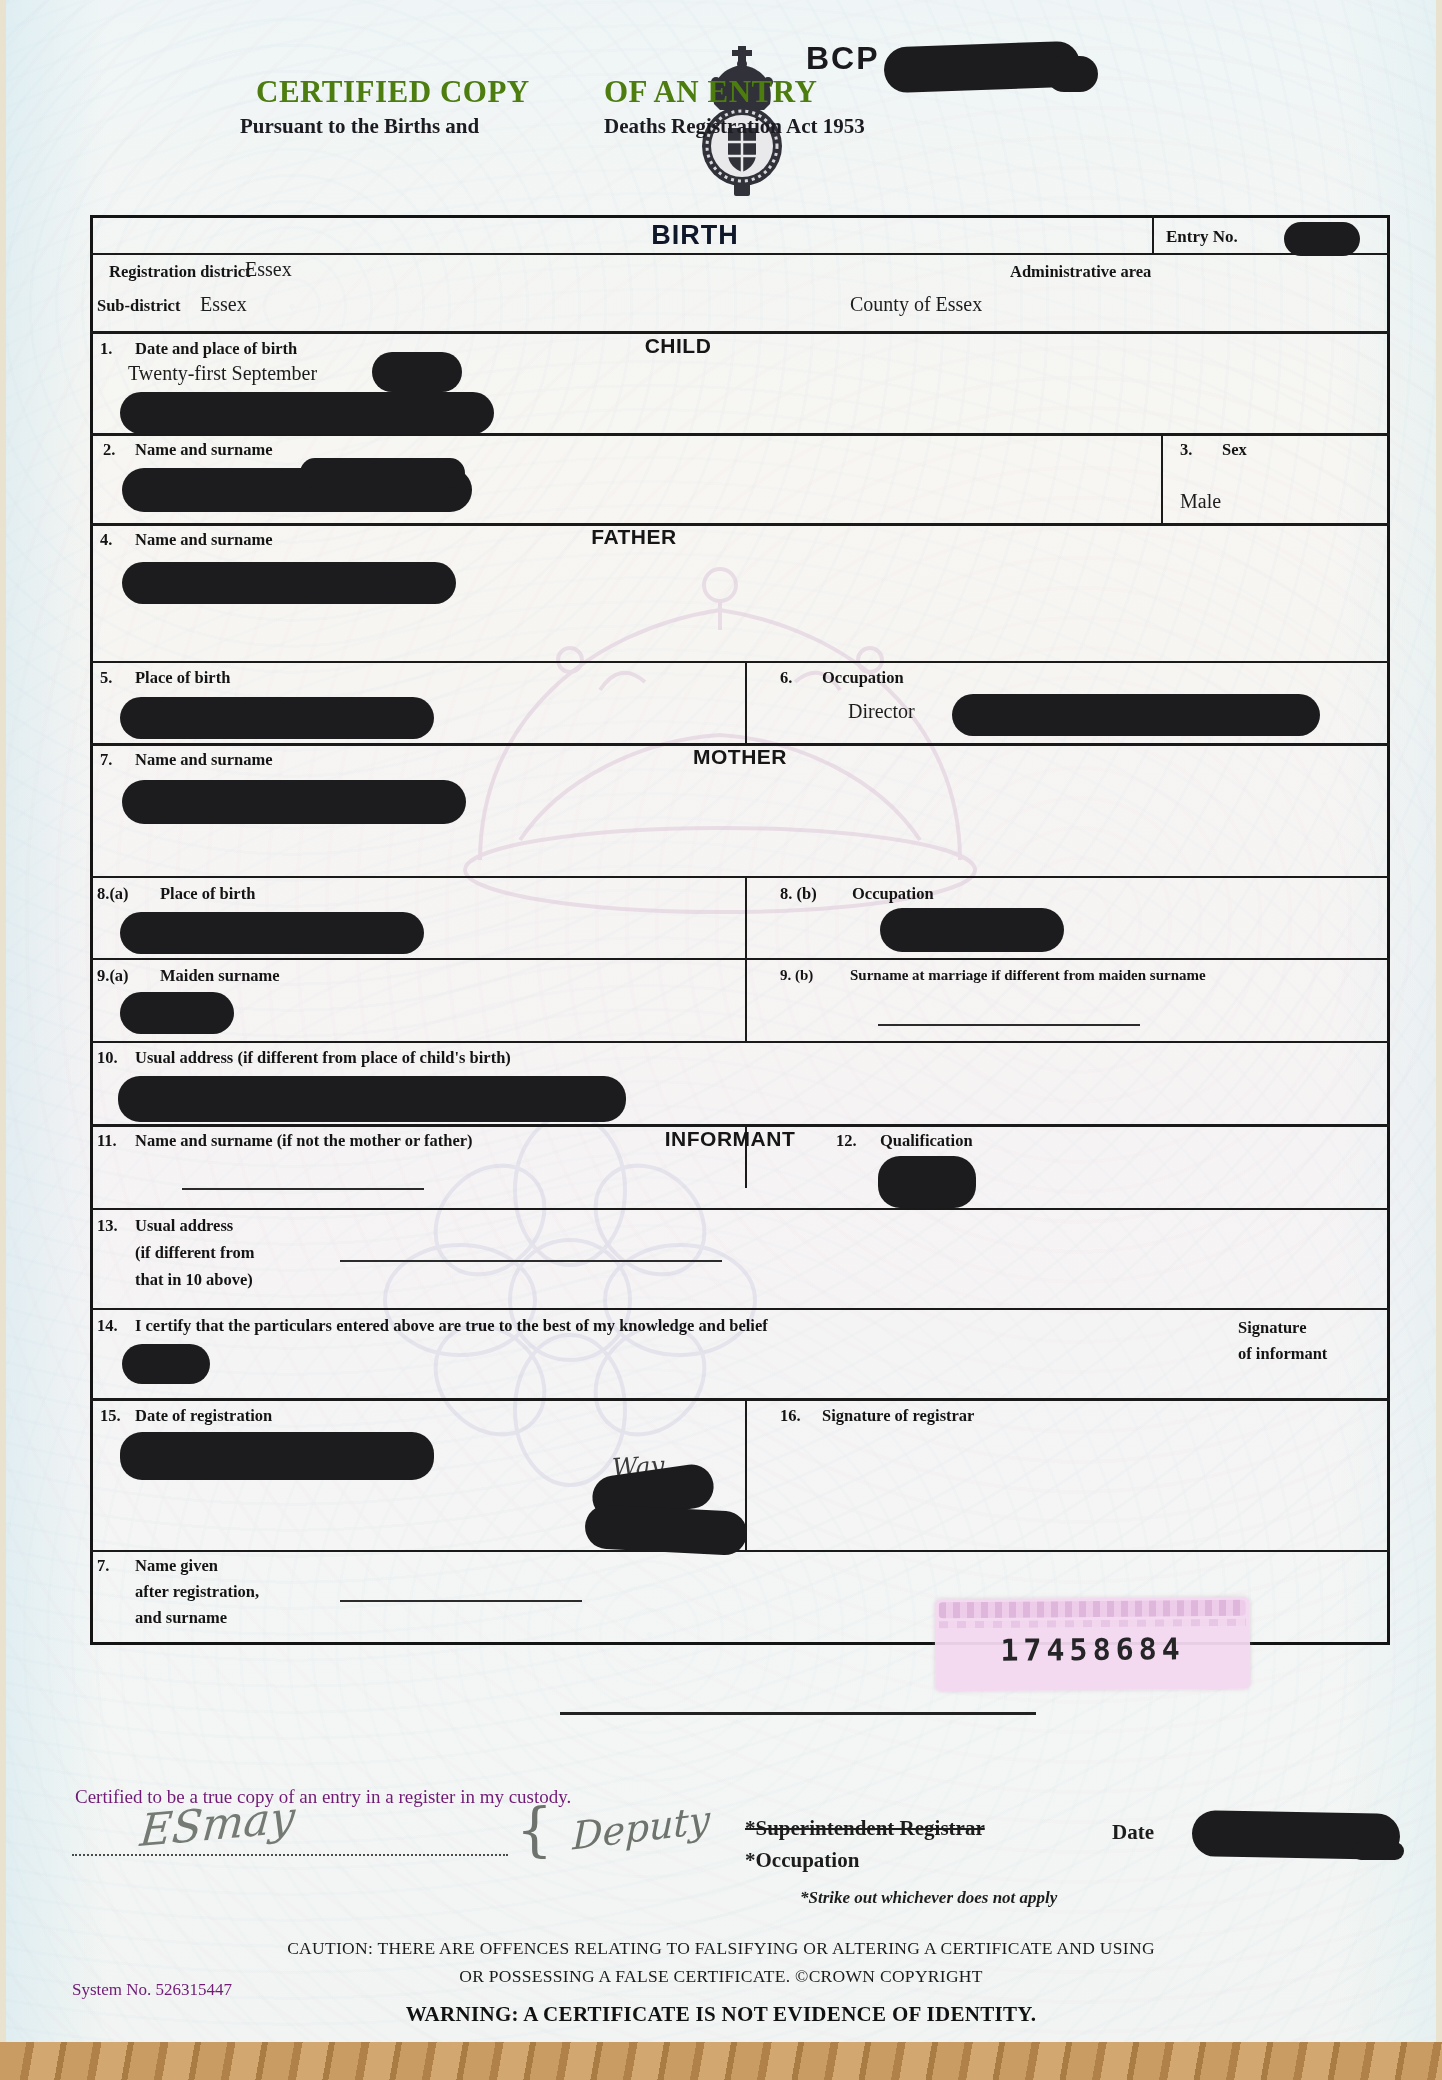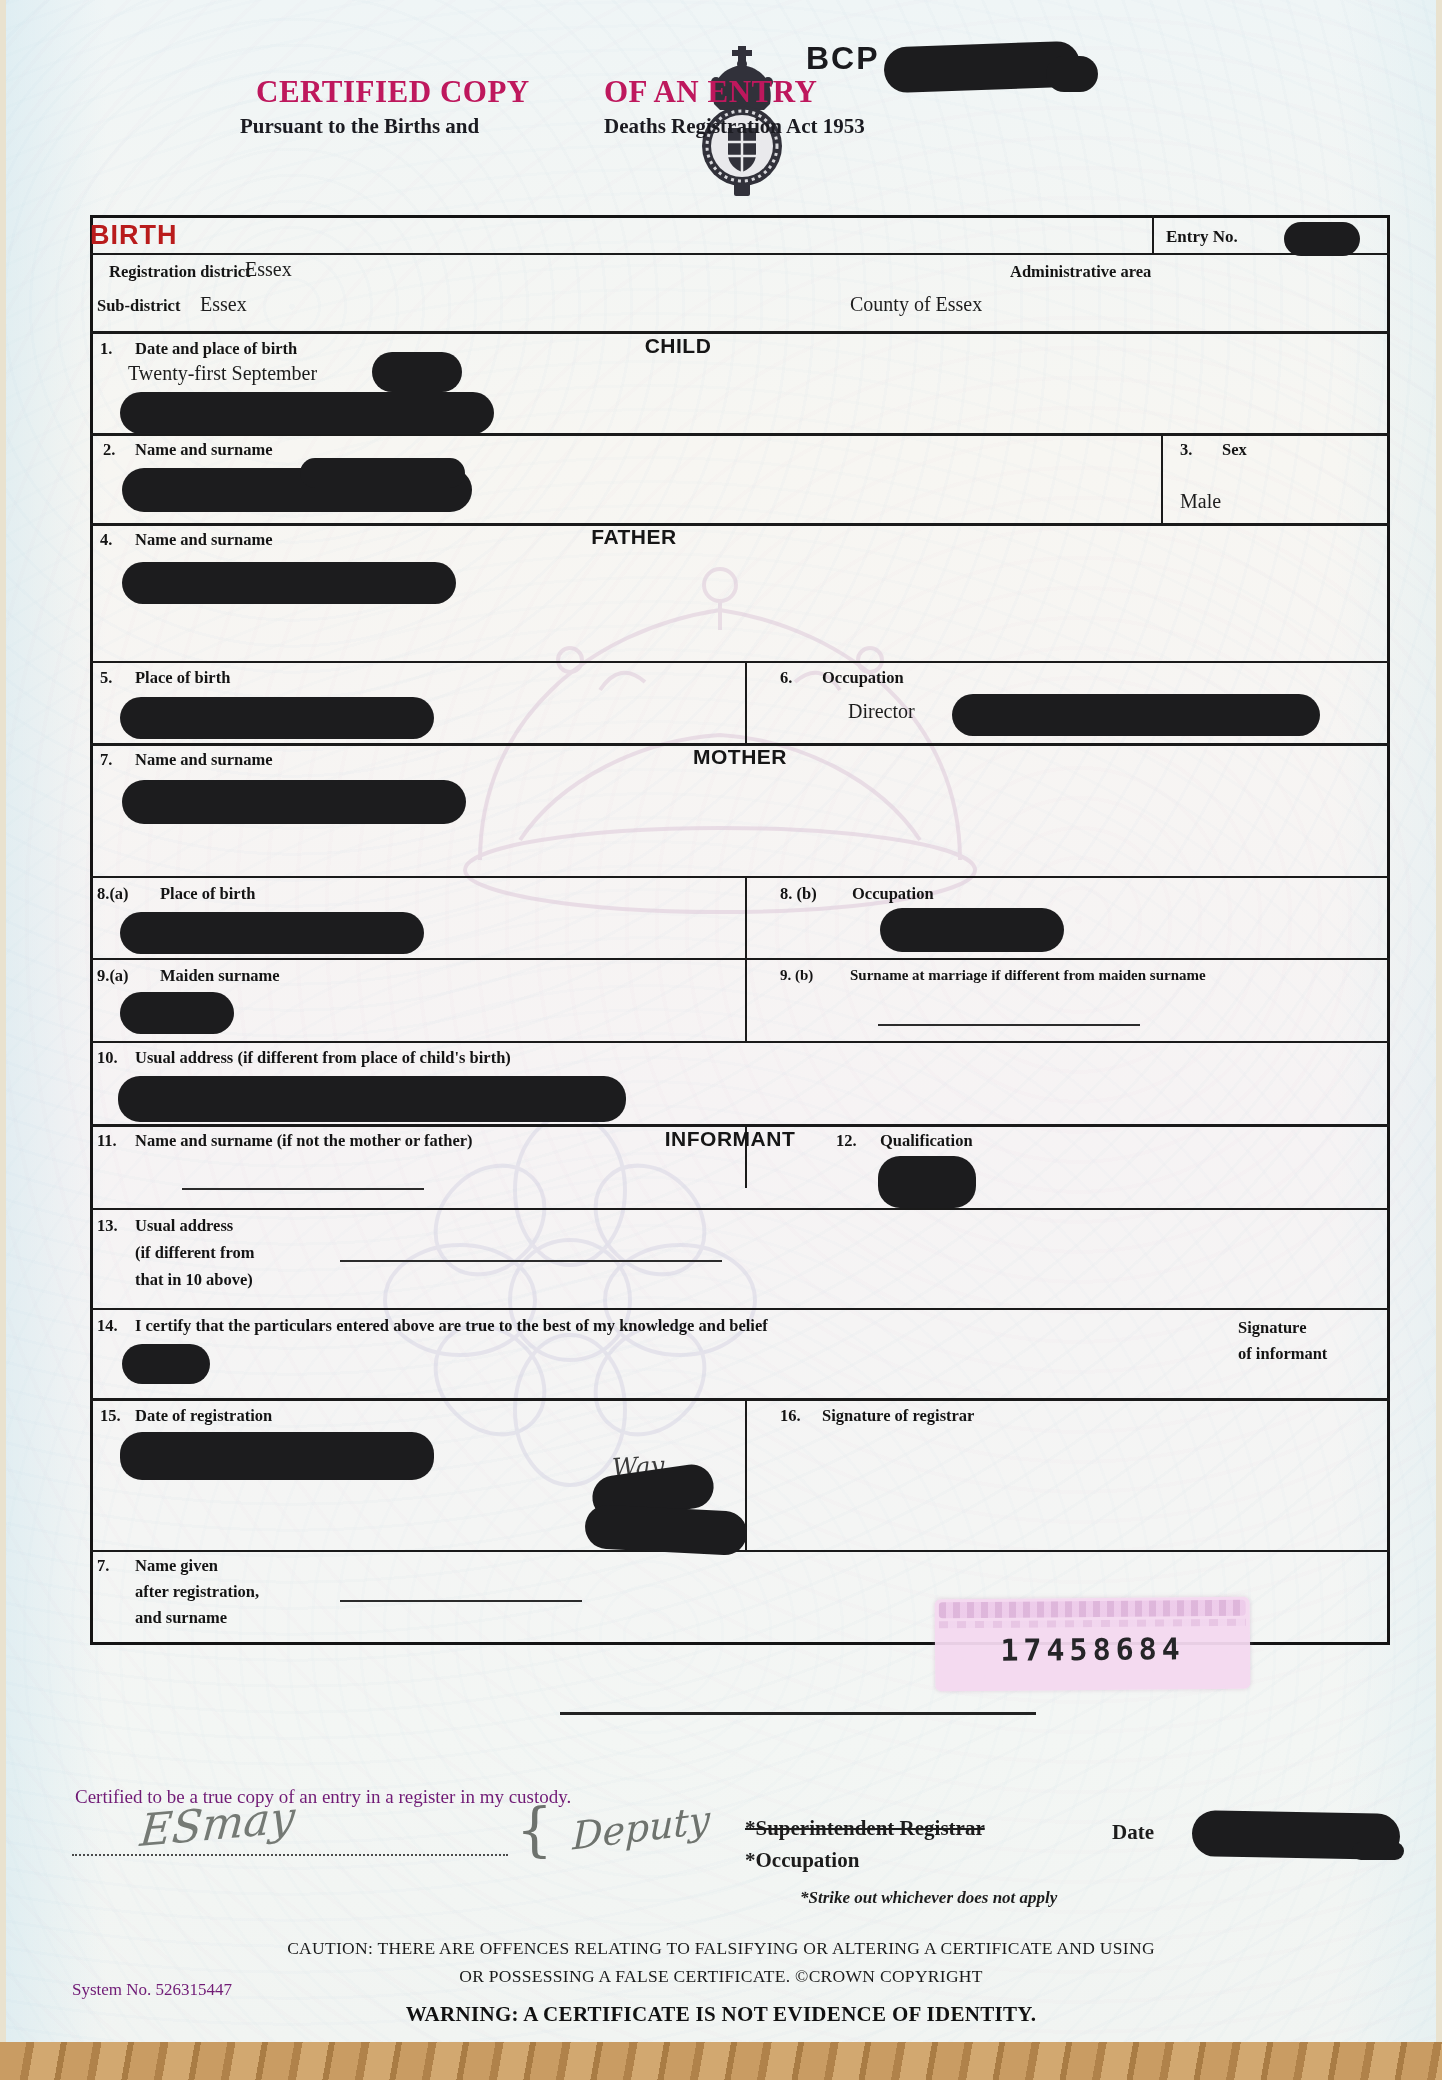--- a/index.html
+++ b/index.html
@@ -21,34 +21,34 @@
       repeating-radial-gradient(circle at 20% 15%, rgba(150,190,215,.07) 0 3px, transparent 3px 26px),
       repeating-radial-gradient(circle at 75% 45%, rgba(205,160,195,.06) 0 4px, transparent 4px 30px),
       repeating-radial-gradient(circle at 45% 80%, rgba(150,190,215,.06) 0 3px, transparent 3px 24px);
   }
   #wood{
     position:absolute;left:0;bottom:0;width:1442px;height:38px;
     background:repeating-linear-gradient(100deg,#c99c63 0 26px,#b0824a 26px 34px,#d2a870 34px 60px,#a97c44 60px 66px);
   }
   .abs{position:absolute;}
   
-  .big-title{font:bold 31px "Liberation Serif",serif;letter-spacing:.5px;color:#be185d;}
+  .big-title{font:bold 31px "Liberation Serif",serif;letter-spacing:.5px;color:#4d7c0f;}
   .sub-title{font:bold 21px "Liberation Serif",serif;color:#1b1b21;}
   .bcp{font:bold 32px "Liberation Sans",sans-serif;letter-spacing:2px;color:#1a1a1e;}
   
   #formbox{position:absolute;left:90px;top:215px;width:1300px;height:1430px;border:3px solid #141414;box-sizing:border-box;}
   .hline{position:absolute;left:90px;width:1300px;height:2px;background:#1a1a1a;}
   .vline{position:absolute;width:2px;background:#1a1a1a;}
   .underl{position:absolute;height:2px;background:#2b2b2b;}
   
   .num,.lbl{font:bold 16.5px "Liberation Serif",serif;color:#141414;white-space:nowrap;}
   .lbl-sm{font:bold 15px "Liberation Serif",serif;color:#141414;white-space:nowrap;}
   .val{font:20px "Liberation Serif",serif;color:#1d1d1d;white-space:nowrap;}
   .sec{font:bold 21px "Liberation Sans",sans-serif;letter-spacing:.5px;color:#161616;text-align:center;}
-  .birth{font:bold 27px "Liberation Sans",sans-serif;letter-spacing:1px;color:#b91c1c;}
+  .birth{font:bold 27px "Liberation Sans",sans-serif;letter-spacing:1px;color:#0f172a;text-align:center;}
   
   .redact{position:absolute;background:#1c1c1e;border-radius:22px;}
   
   #sticker{position:absolute;left:935px;top:1598px;width:315px;height:92px;background:rgba(243,216,239,.95);
     border-radius:6px;transform:rotate(-.5deg);box-shadow:0 0 4px rgba(180,140,175,.35);}
   #sticker .stripe{position:absolute;left:4px;top:3px;width:307px;height:16px;border-radius:4px;opacity:.8;
     background:repeating-linear-gradient(90deg,#d9aed6 0 7px,#ecc9e9 7px 14px);}
   #sticker .stripe2{position:absolute;left:4px;top:22px;width:307px;height:7px;opacity:.6;
     background:repeating-linear-gradient(90deg,#dfb8dc 0 9px,#f0d4ee 9px 18px);}
   #sticker .snum{position:absolute;left:0;top:34px;width:100%;text-align:center;

